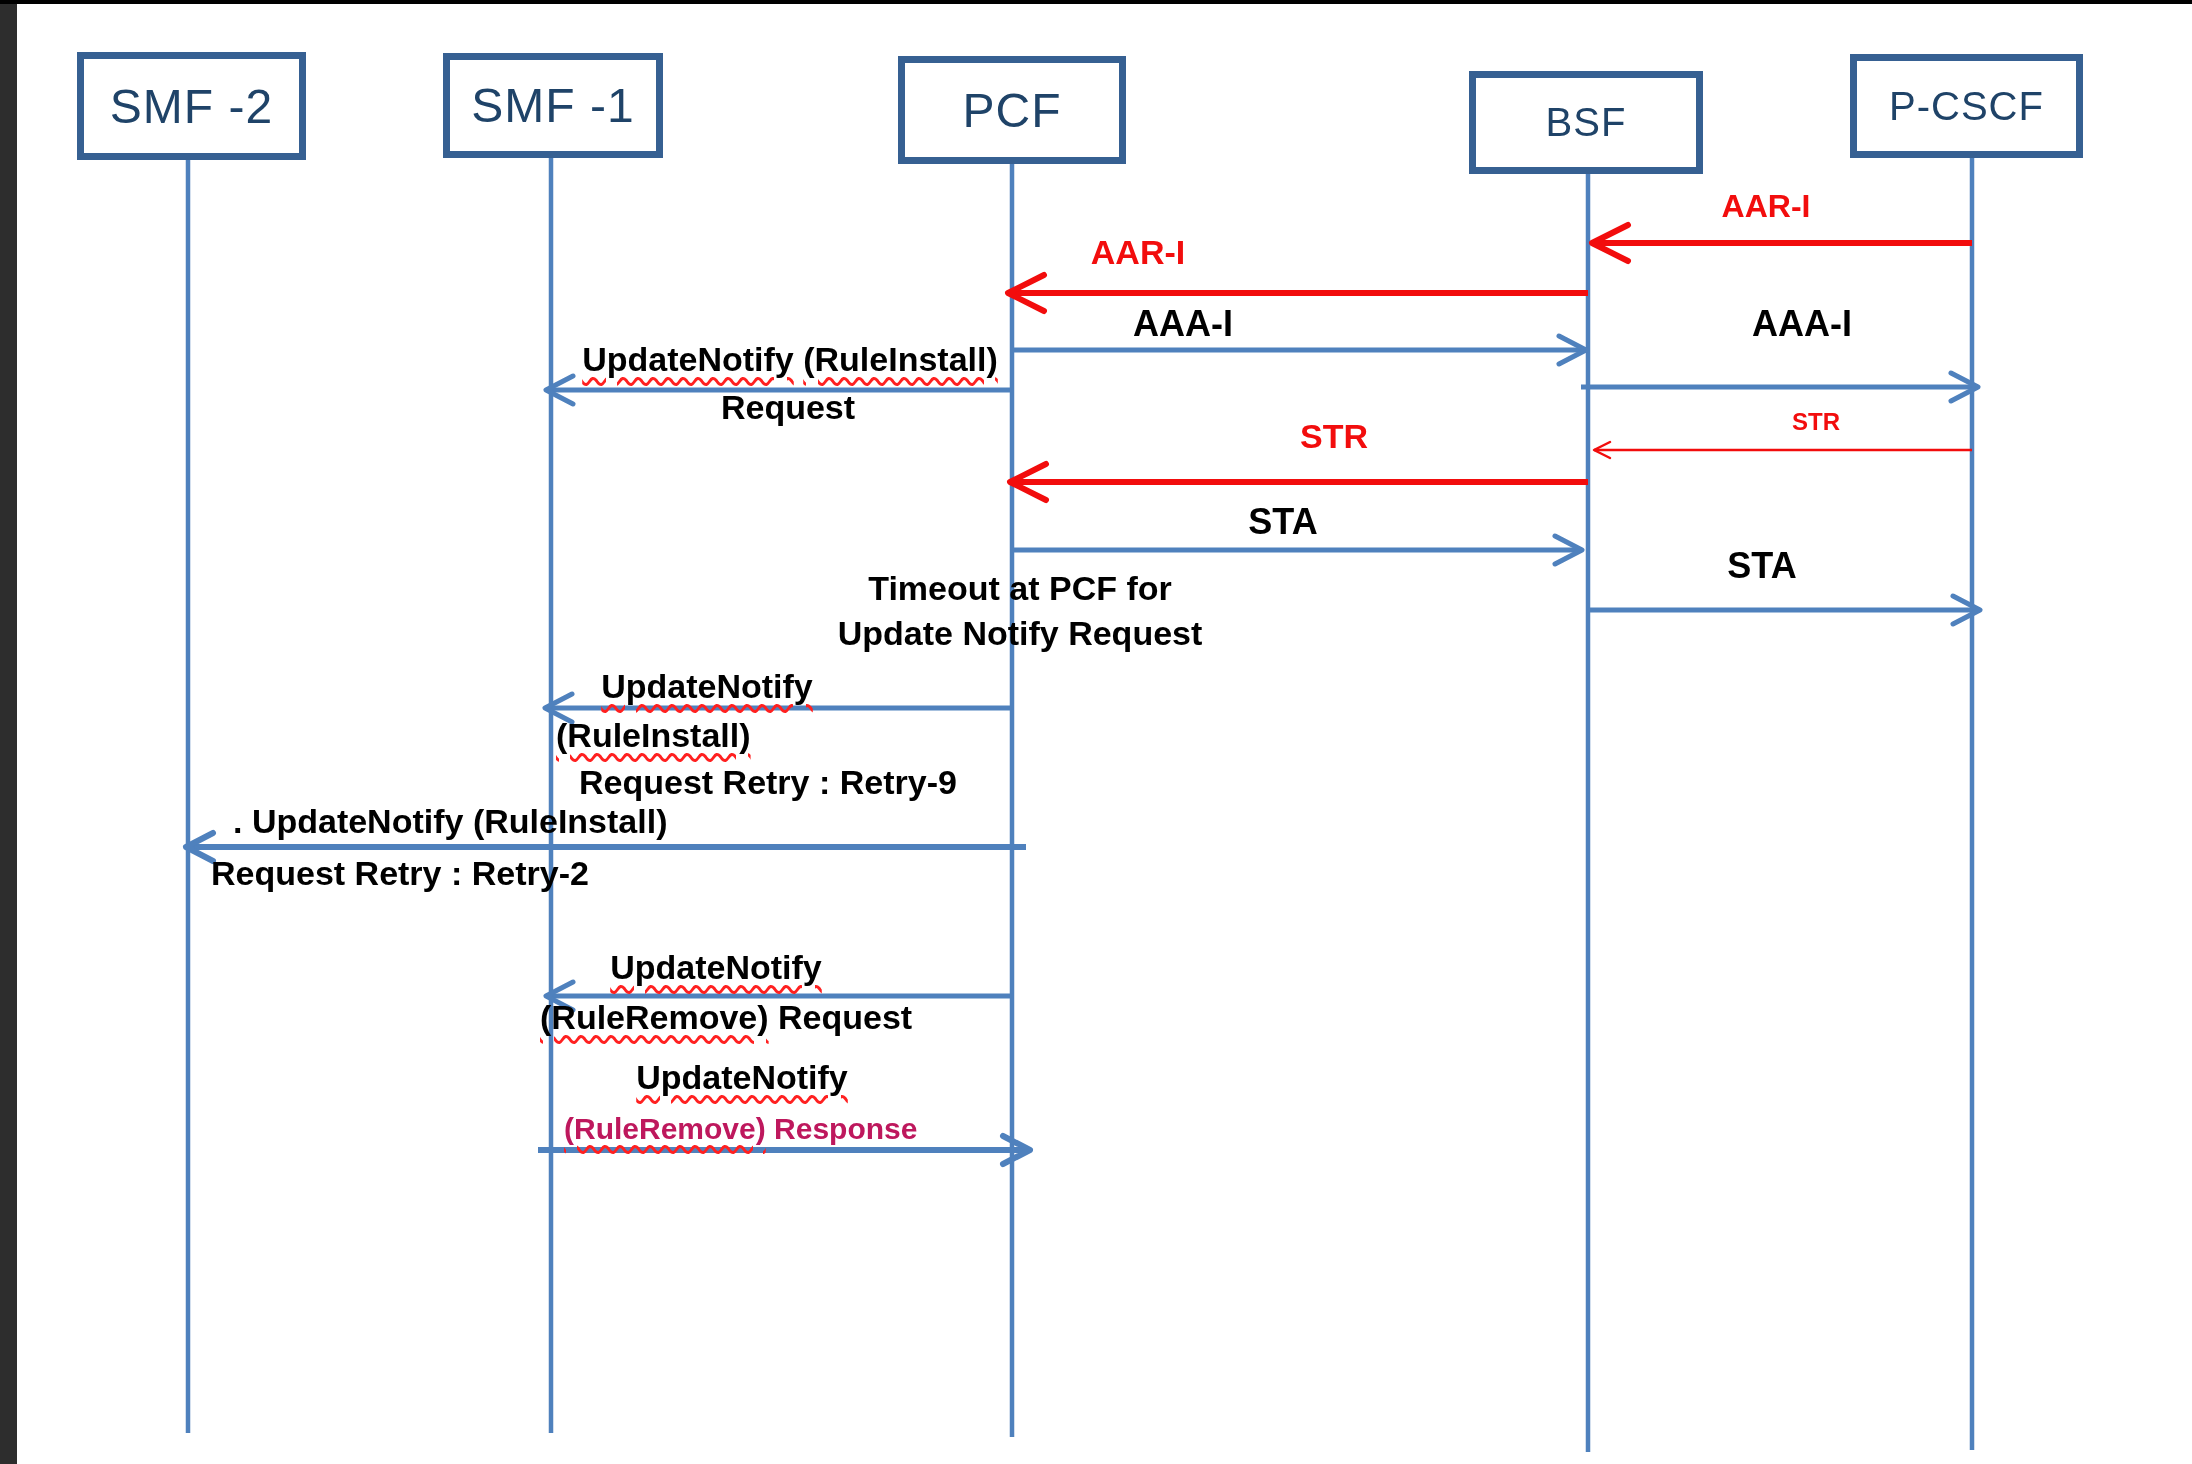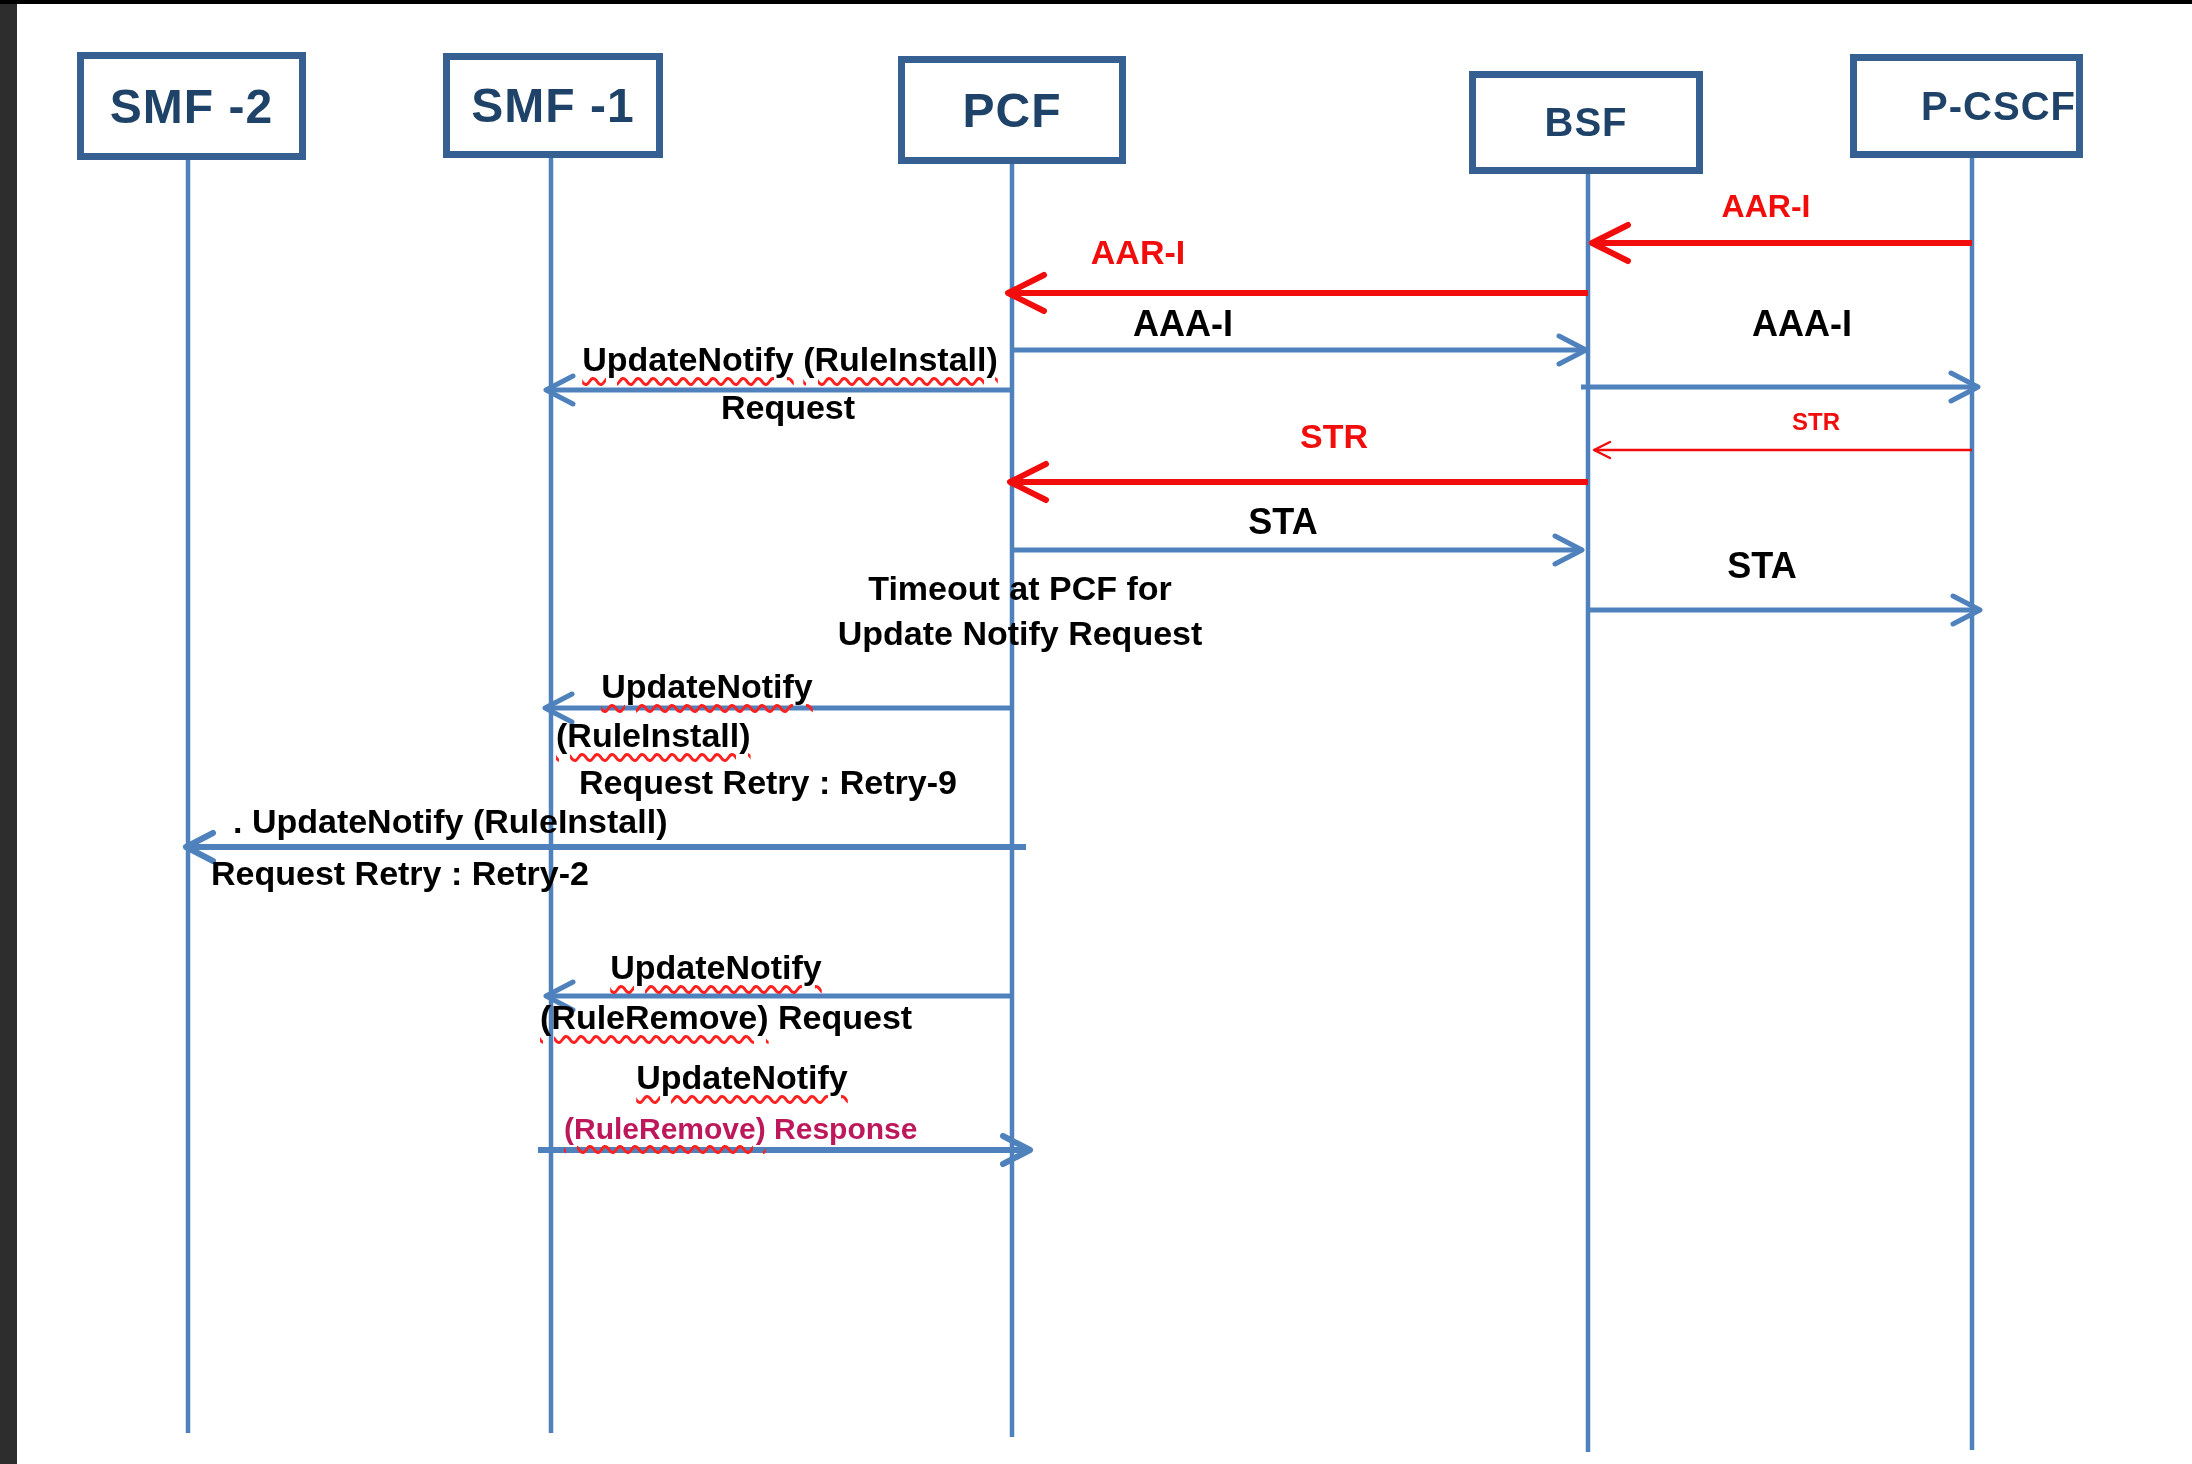--- a/index.html
+++ b/index.html
@@ -11,21 +11,21 @@
     font-family:"Liberation Sans", sans-serif;
   }
   .frame-left{position:absolute;left:0;top:0;bottom:0;z-index:5;}
   .frame-top{position:absolute;left:0;top:0;right:0;z-index:5;}
   #diagram-svg{position:absolute;left:0;top:0;z-index:1;}
   .actor-box{
     position:absolute;z-index:3;
     background:#ffffff;
     display:flex;align-items:center;justify-content:center;
     box-sizing:border-box;
-    font-weight:700;
+    font-weight:400;
     letter-spacing:1px;
   }
   .diagram-text{
     position:absolute;z-index:4;
     white-space:nowrap;
     font-weight:600;
     line-height:1.1;
   }
   .diagram-text.center{transform:translate(-50%,-50%);}
   .diagram-text.left{transform:translateY(-50%);}
@@ -82,21 +82,21 @@
   </div>
   <div class="actor-box" id="box-smf-1" style="left: 443px; top: 53px; width: 220px; height: 105px; border: 7px solid rgb(54, 96, 146); color: rgb(31, 67, 104); font-size: 48px;">
     <span>SMF -1</span>
   </div>
   <div class="actor-box" id="box-pcf" style="left: 898px; top: 56px; width: 228px; height: 108px; border: 7px solid rgb(54, 96, 146); color: rgb(31, 67, 104); font-size: 48px;">
     <span>PCF</span>
   </div>
   <div class="actor-box" id="box-bsf" style="left: 1469px; top: 63px; width: 234px; height: 103px; border: 7px solid rgb(54, 96, 146); color: rgb(31, 67, 104); font-size: 40px; margin-top: 8px;">
     <span>BSF</span>
   </div>
-  <div class="actor-box" id="box-p-cscf" style="left: 1850px; top: 54px; width: 233px; height: 104px; border: 7px solid rgb(54, 96, 146); color: rgb(31, 67, 104); font-size: 40px; justify-content: flex-end;">
+  <div class="actor-box" id="box-p-cscf" style="left: 1850px; top: 54px; width: 233px; height: 104px; border: 7px solid rgb(54, 96, 146); color: rgb(31, 67, 104); font-size: 40px;">
     <span>P-CSCF</span>
   </div>
 
   <div id="labels">
       <div class="diagram-text center" style="left: 1766px; top: 207px; font-size: 32px; color: rgb(242, 13, 13);"><span>AAR-I</span></div>
       <div class="diagram-text center" style="left: 1138px; top: 253px; font-size: 34px; color: rgb(242, 13, 13);"><span>AAR-I</span></div>
       <div class="diagram-text center" style="left: 1183px; top: 324px; font-size: 36px; color: rgb(0, 0, 0);"><span>AAA-I</span></div>
       <div class="diagram-text center" style="left: 1802px; top: 324px; font-size: 36px; color: rgb(0, 0, 0);"><span>AAA-I</span></div>
       <div class="diagram-text center" style="left: 790px; top: 360px; font-size: 34px; color: rgb(0, 0, 0);"><span class="sq" style="text-decoration-color: rgb(255, 32, 32);">UpdateNotify</span><span> </span><span class="sq" style="text-decoration-color: rgb(255, 32, 32);">(RuleInstall)</span></div>
       <div class="diagram-text center" style="left: 788px; top: 408px; font-size: 34px; color: rgb(0, 0, 0);"><span>Request</span></div>

